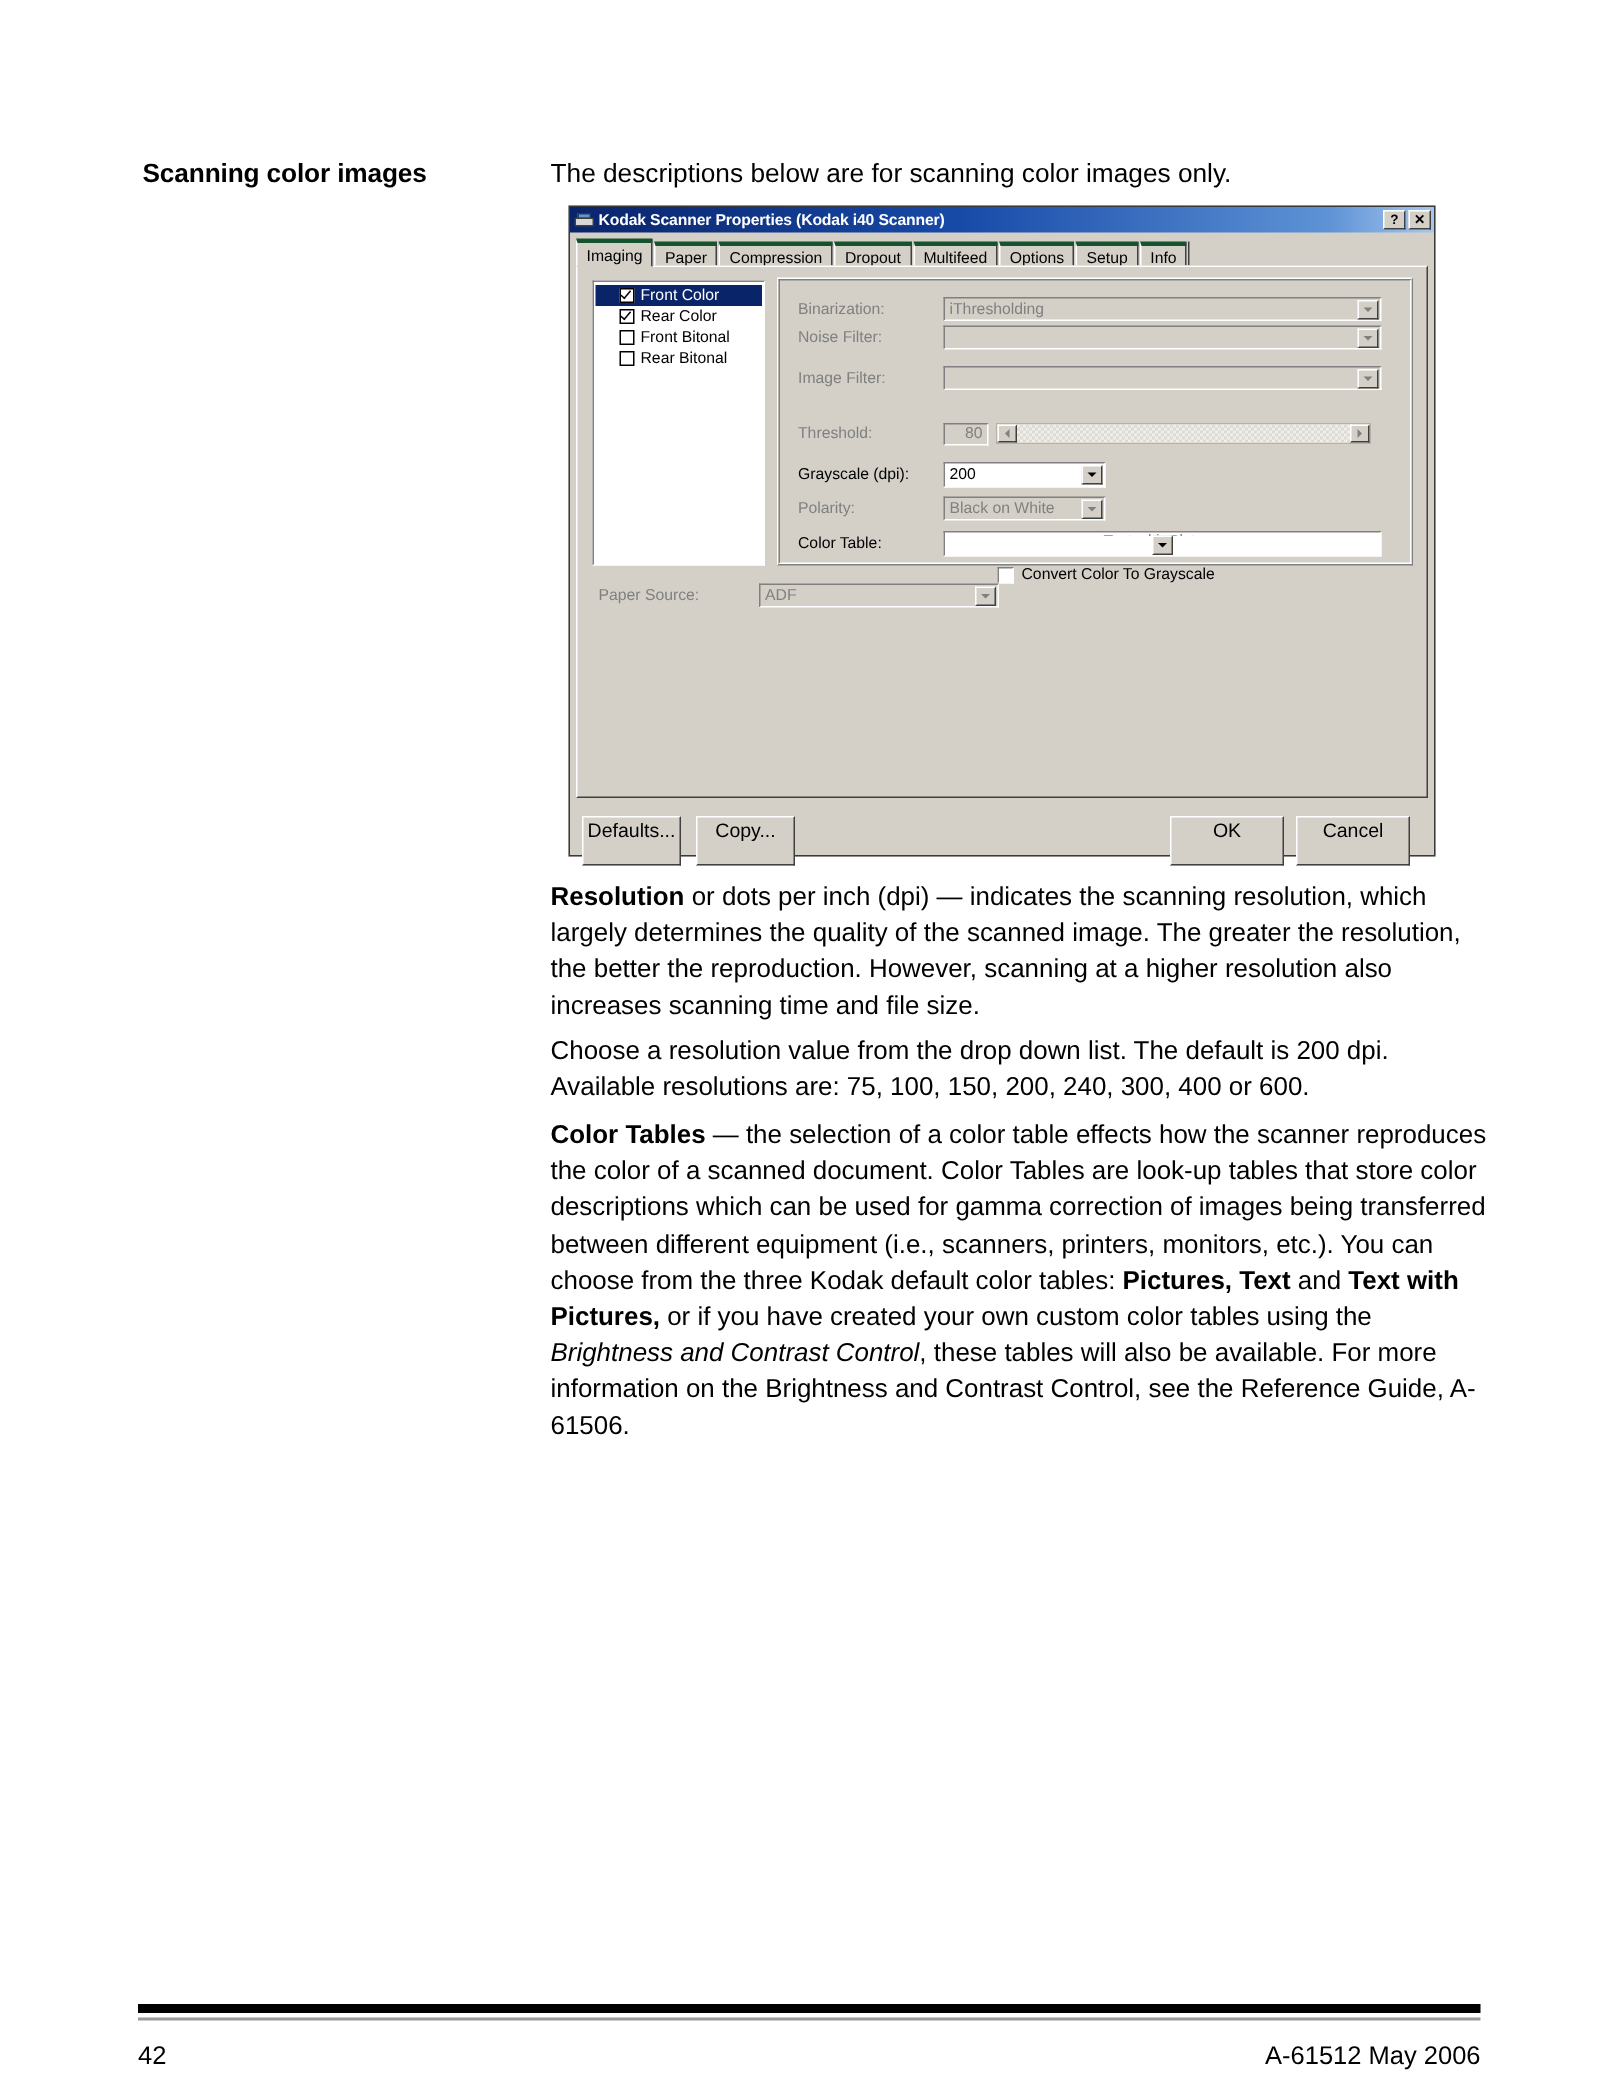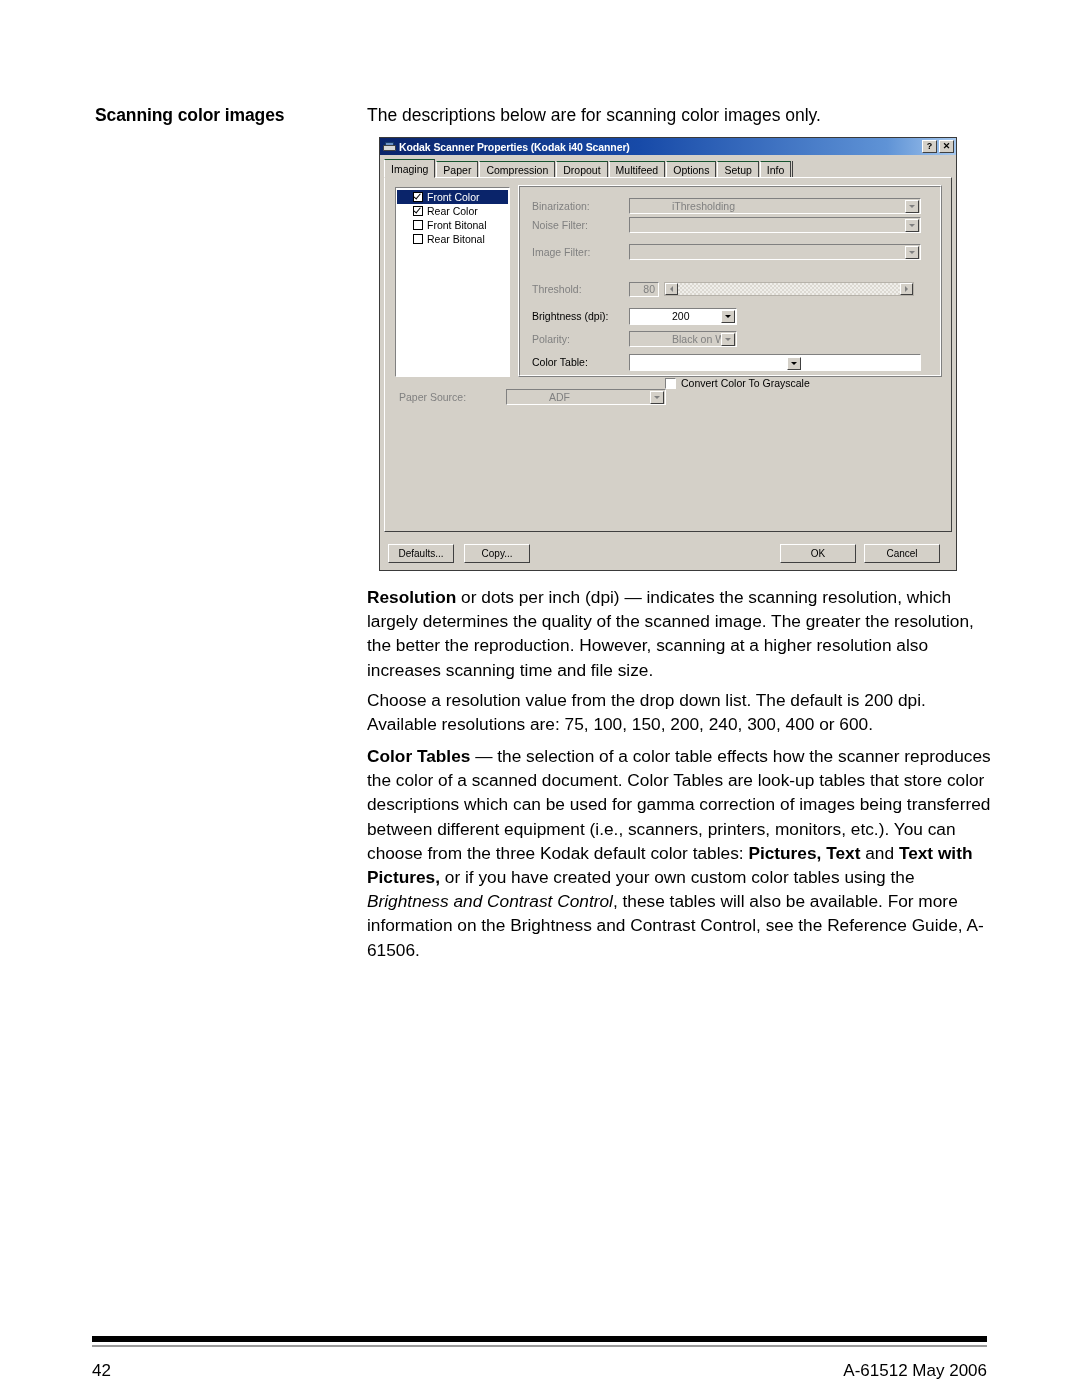--- a/index.html
+++ b/index.html
@@ -170,21 +170,21 @@
     display: flex;
     align-items: flex-end;
     border-bottom: 1px solid #808080;
   }
   .tab {
     height: 16px;
     line-height: 16px;
     padding: 0 6px;
     font-size: 10.5px;
     background: #d4d0c8;
-    border-top: 1px solid #14532d;
+    border-top: 3px solid #14532d;
     border-left: 1px solid #ffffff;
     border-right: 1px solid #404040;
     box-sizing: border-box;
     margin-right: 1px;
     white-space: nowrap;
     color: #000;
   }
   .tab.active {
     height: 19px;
     line-height: 18px;
@@ -305,21 +305,20 @@
     height: 16px;
     background: #ffffff;
     border-top: 1px solid #808080;
     border-left: 1px solid #808080;
     border-right: 1px solid #ffffff;
     border-bottom: 1px solid #ffffff;
     box-sizing: border-box;
     display: flex;
     align-items: center;
     position: relative;
-    padding-left: 39px;
   }
   .combo.disabled { background: #d4d0c8; }
   .combo-text {
     flex: 1 1 auto;
     padding-left: 3px;
     font-size: 10.5px;
     white-space: nowrap;
     overflow: hidden;
     color: #000;
   }
@@ -437,28 +436,28 @@
   
   #dlg-buttons {
     position: absolute;
     left: 0;
     top: 400px;
     width: 578px;
     height: 34px;
   }
   .btn {
     position: absolute;
-    height: 19px;
+    height: 33px;
     background: #d4d0c8;
     border-top: 1px solid #ffffff;
     border-left: 1px solid #ffffff;
     border-right: 1px solid #404040;
     border-bottom: 1px solid #404040;
     box-sizing: border-box;
-    font-size: 10px;
+    font-size: 13px;
     line-height: 17px;
     text-align: center;
     color: #000;
   }
   #btn-defaults { left: 8px;   top: 6px; width: 66px; }
   #btn-copy     { left: 84px;  top: 6px; width: 66px; }
   #btn-ok       { left: 400px; top: 6px; width: 76px; }
   #btn-cancel   { left: 484px; top: 6px; width: 76px; }
 </style>
 </head>
@@ -559,21 +558,21 @@
                   <i></i>
                 </span>
               <span class="slider-track"></span>
               <span class="slider-btn right">
                   <i></i>
                 </span>
             </span>
           </div>
 
           <div class="field-row" style="top:120px; left:12px; width:300px;">
-            <span class="field-label" style="width:97px;">Brightness (dpi):</span>
+            <span class="field-label" style="width:97px;">Grayscale (dpi):</span>
             <span class="combo" style="width:108px; height:17px;">
               <span class="combo-text">200</span>
               <span class="combo-arrow">
                   <i></i>
                 </span>
             </span>
           </div>
 
           <div class="field-row" style="top:143px; left:12px; width:300px;">
             <span class="field-label disabled" style="width:97px;">Polarity:</span>

